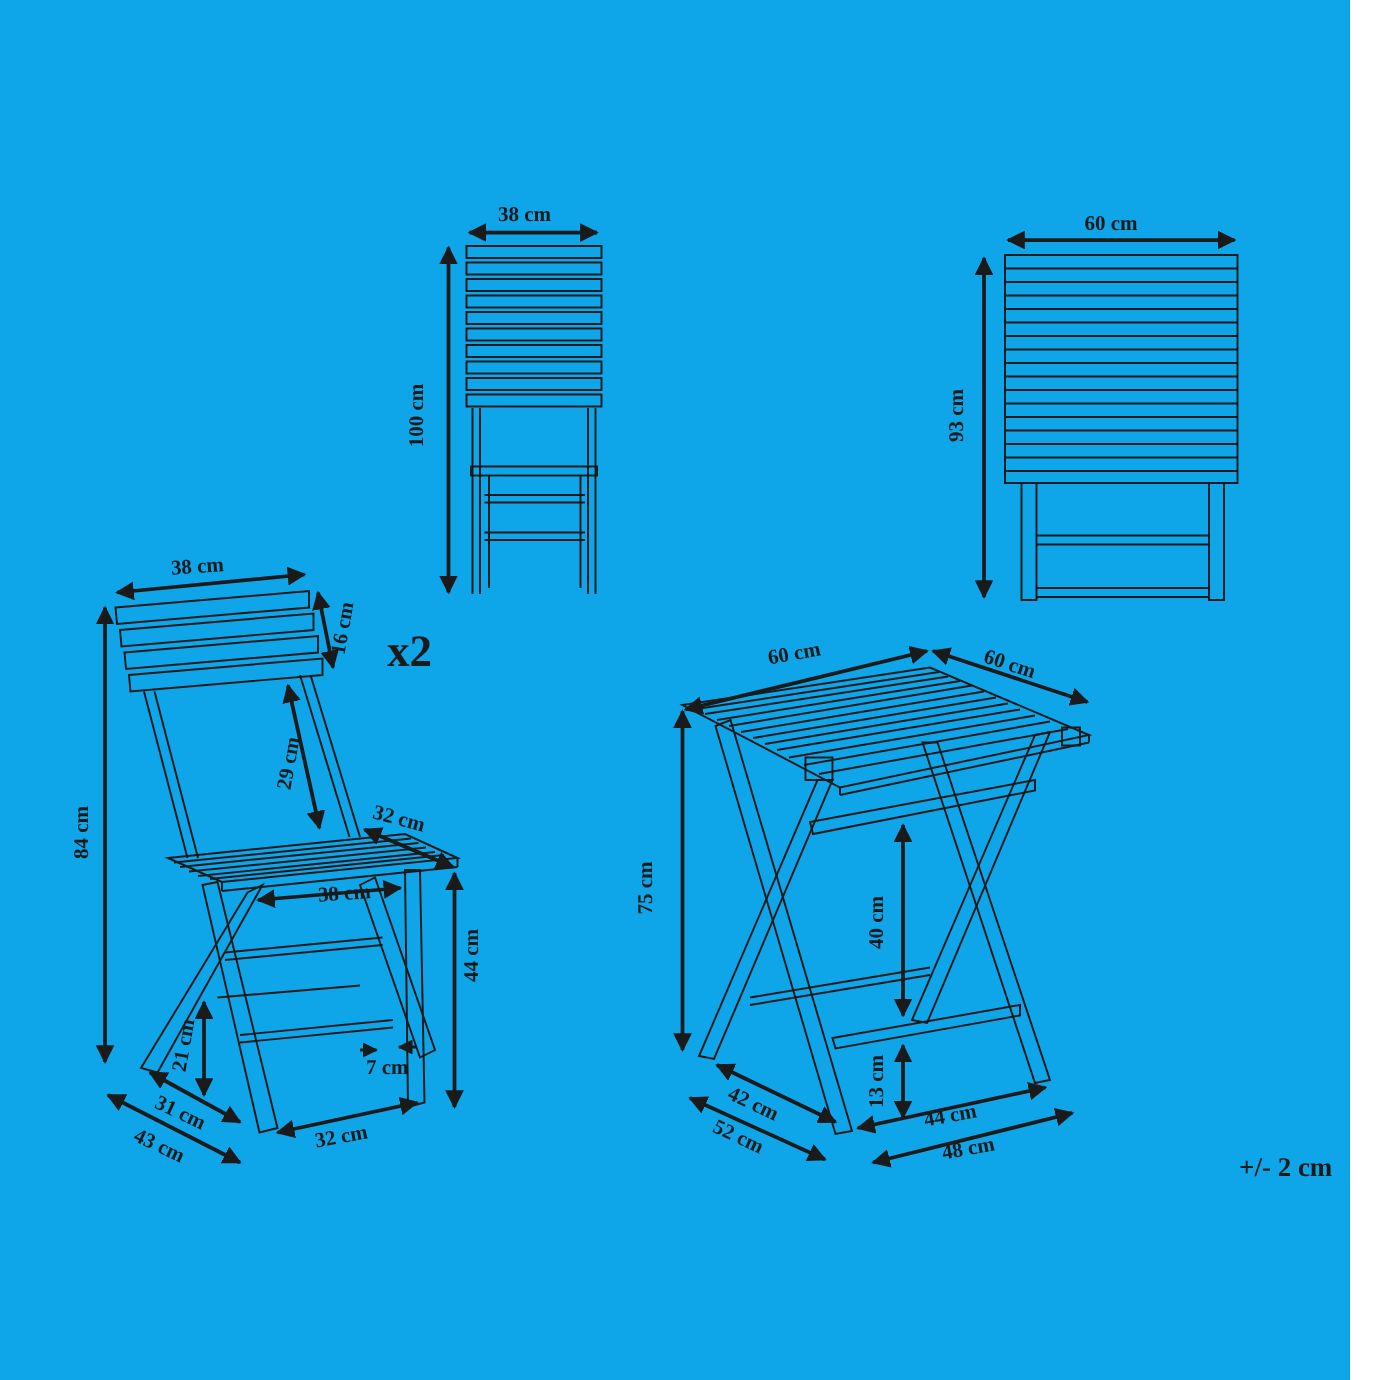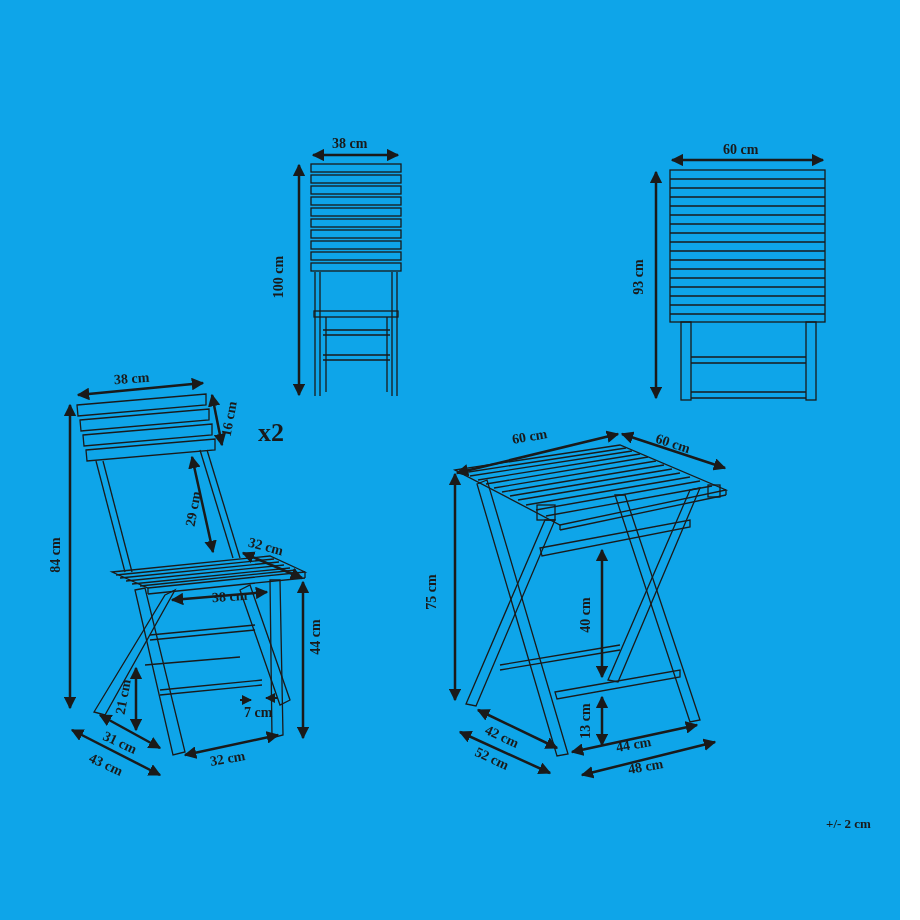--- a/index.html
+++ b/index.html
@@ -1,19 +1,19 @@
 <!DOCTYPE html>
 <html><head>
 <meta charset="utf-8">
 <style>
   html,body{margin:0;padding:0;background:#fff;}
   #canvas{position:relative;width:900px;height:920px;background:#0ea5e9;overflow:hidden;font-family:Liberation Serif, serif;}
   svg{position:absolute;left:0;top:0;}
   .lbl{position:absolute;font-weight:bold;color:#1a1a1a;font-size:14px;white-space:nowrap;transform-origin:center center;line-height:1;}
-  .big{font-size:26px;}
+  .big{font-size:30px;}
 </style>
 </head>
 <body>
 
 <div id="canvas">
 <svg width="920" height="920" viewBox="0 0 920 920">
   <defs>
     <marker id="ah" viewBox="0 0 10 10" refX="9" refY="5" markerWidth="5" markerHeight="5" orient="auto-start-reverse">
       <path d="M0,0 L10,5 L0,10 z" fill="#1a1a1a"></path>
     </marker>
@@ -189,14 +189,14 @@
 <span class="lbl" style="left:512px;top:430px;transform:rotate(-10deg);">60 cm</span>
 <span class="lbl" style="left:655px;top:437px;transform:rotate(18deg);">60 cm</span>
 <span class="lbl" style="left:414px;top:585px;transform:rotate(-90deg);">75 cm</span>
 <span class="lbl" style="left:568px;top:608px;transform:rotate(-90deg);">40 cm</span>
 <span class="lbl" style="left:568px;top:714px;transform:rotate(-90deg);">13 cm</span>
 <span class="lbl" style="left:484px;top:730px;transform:rotate(25deg);">42 cm</span>
 <span class="lbl" style="left:474px;top:752px;transform:rotate(25deg);">52 cm</span>
 <span class="lbl" style="left:616px;top:738px;transform:rotate(-10deg);">44 cm</span>
 <span class="lbl" style="left:628px;top:760px;transform:rotate(-10deg);">48 cm</span>
 
-<span class="lbl" style="left:826px;top:769px;font-size:13px;margin-top:48px;">+/- 2 cm</span>
+<span class="lbl" style="left:826px;top:769px;font-size:18px;">+/- 2 cm</span>
 </div>
 
 </body></html>

